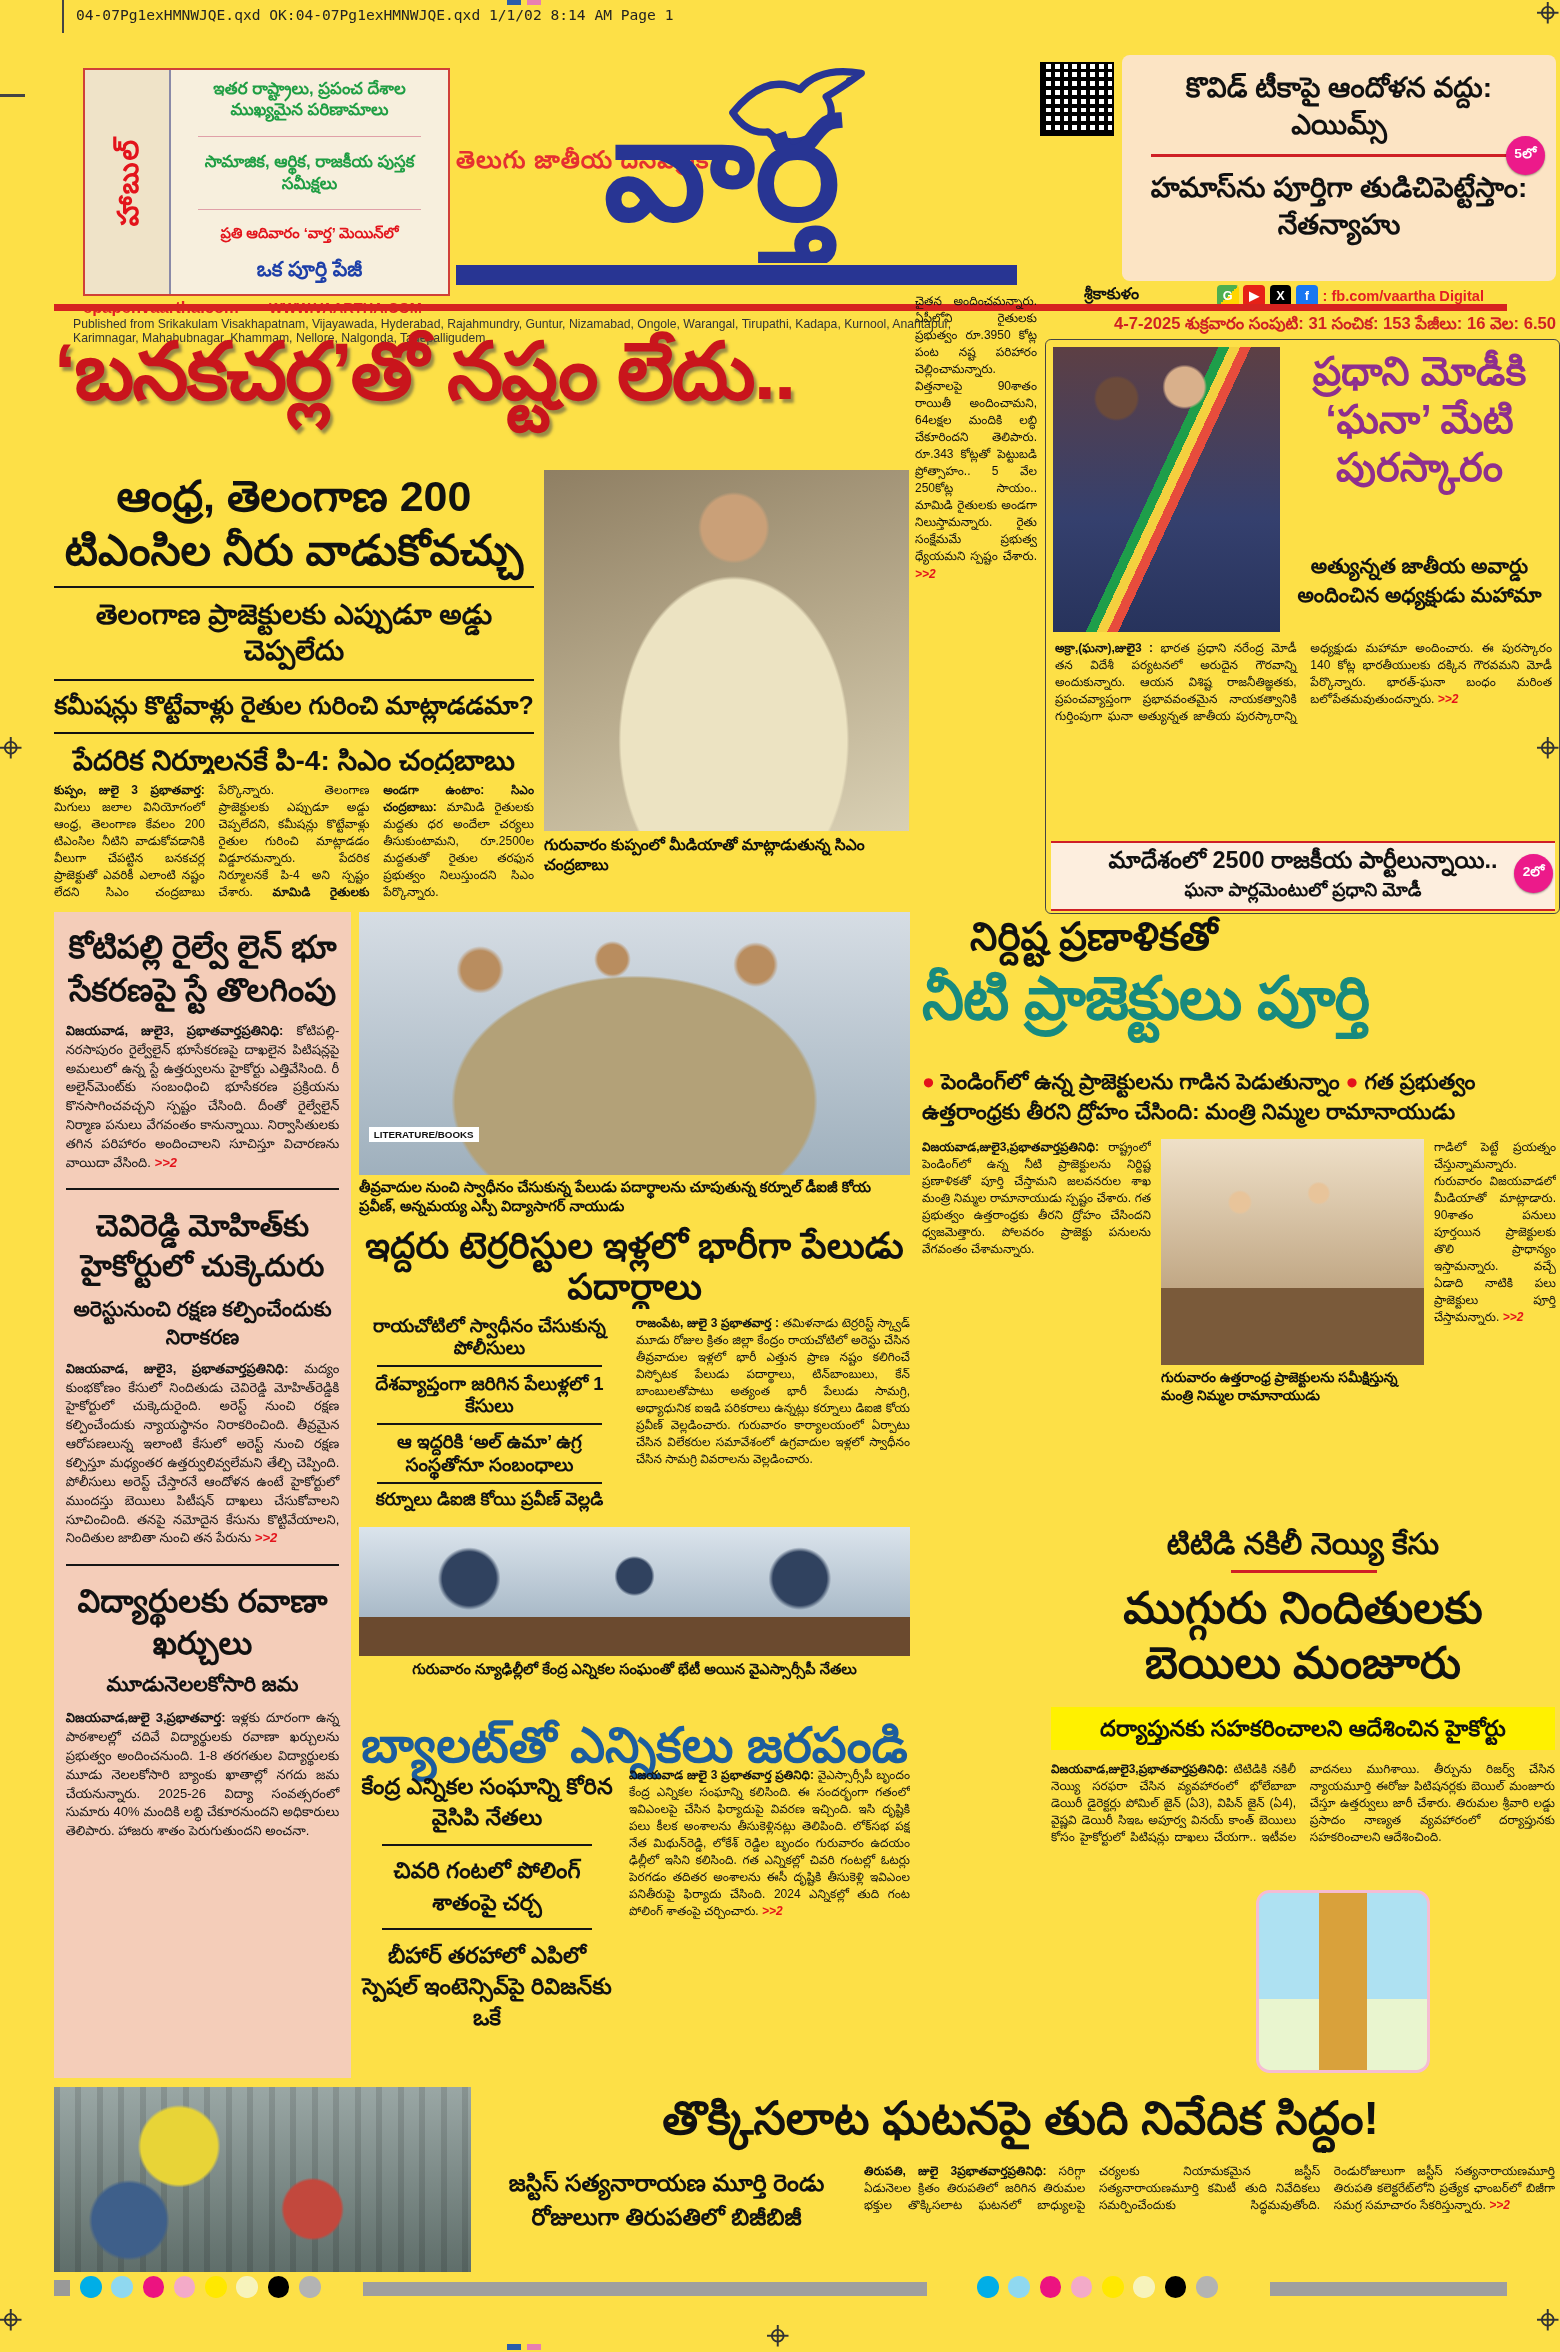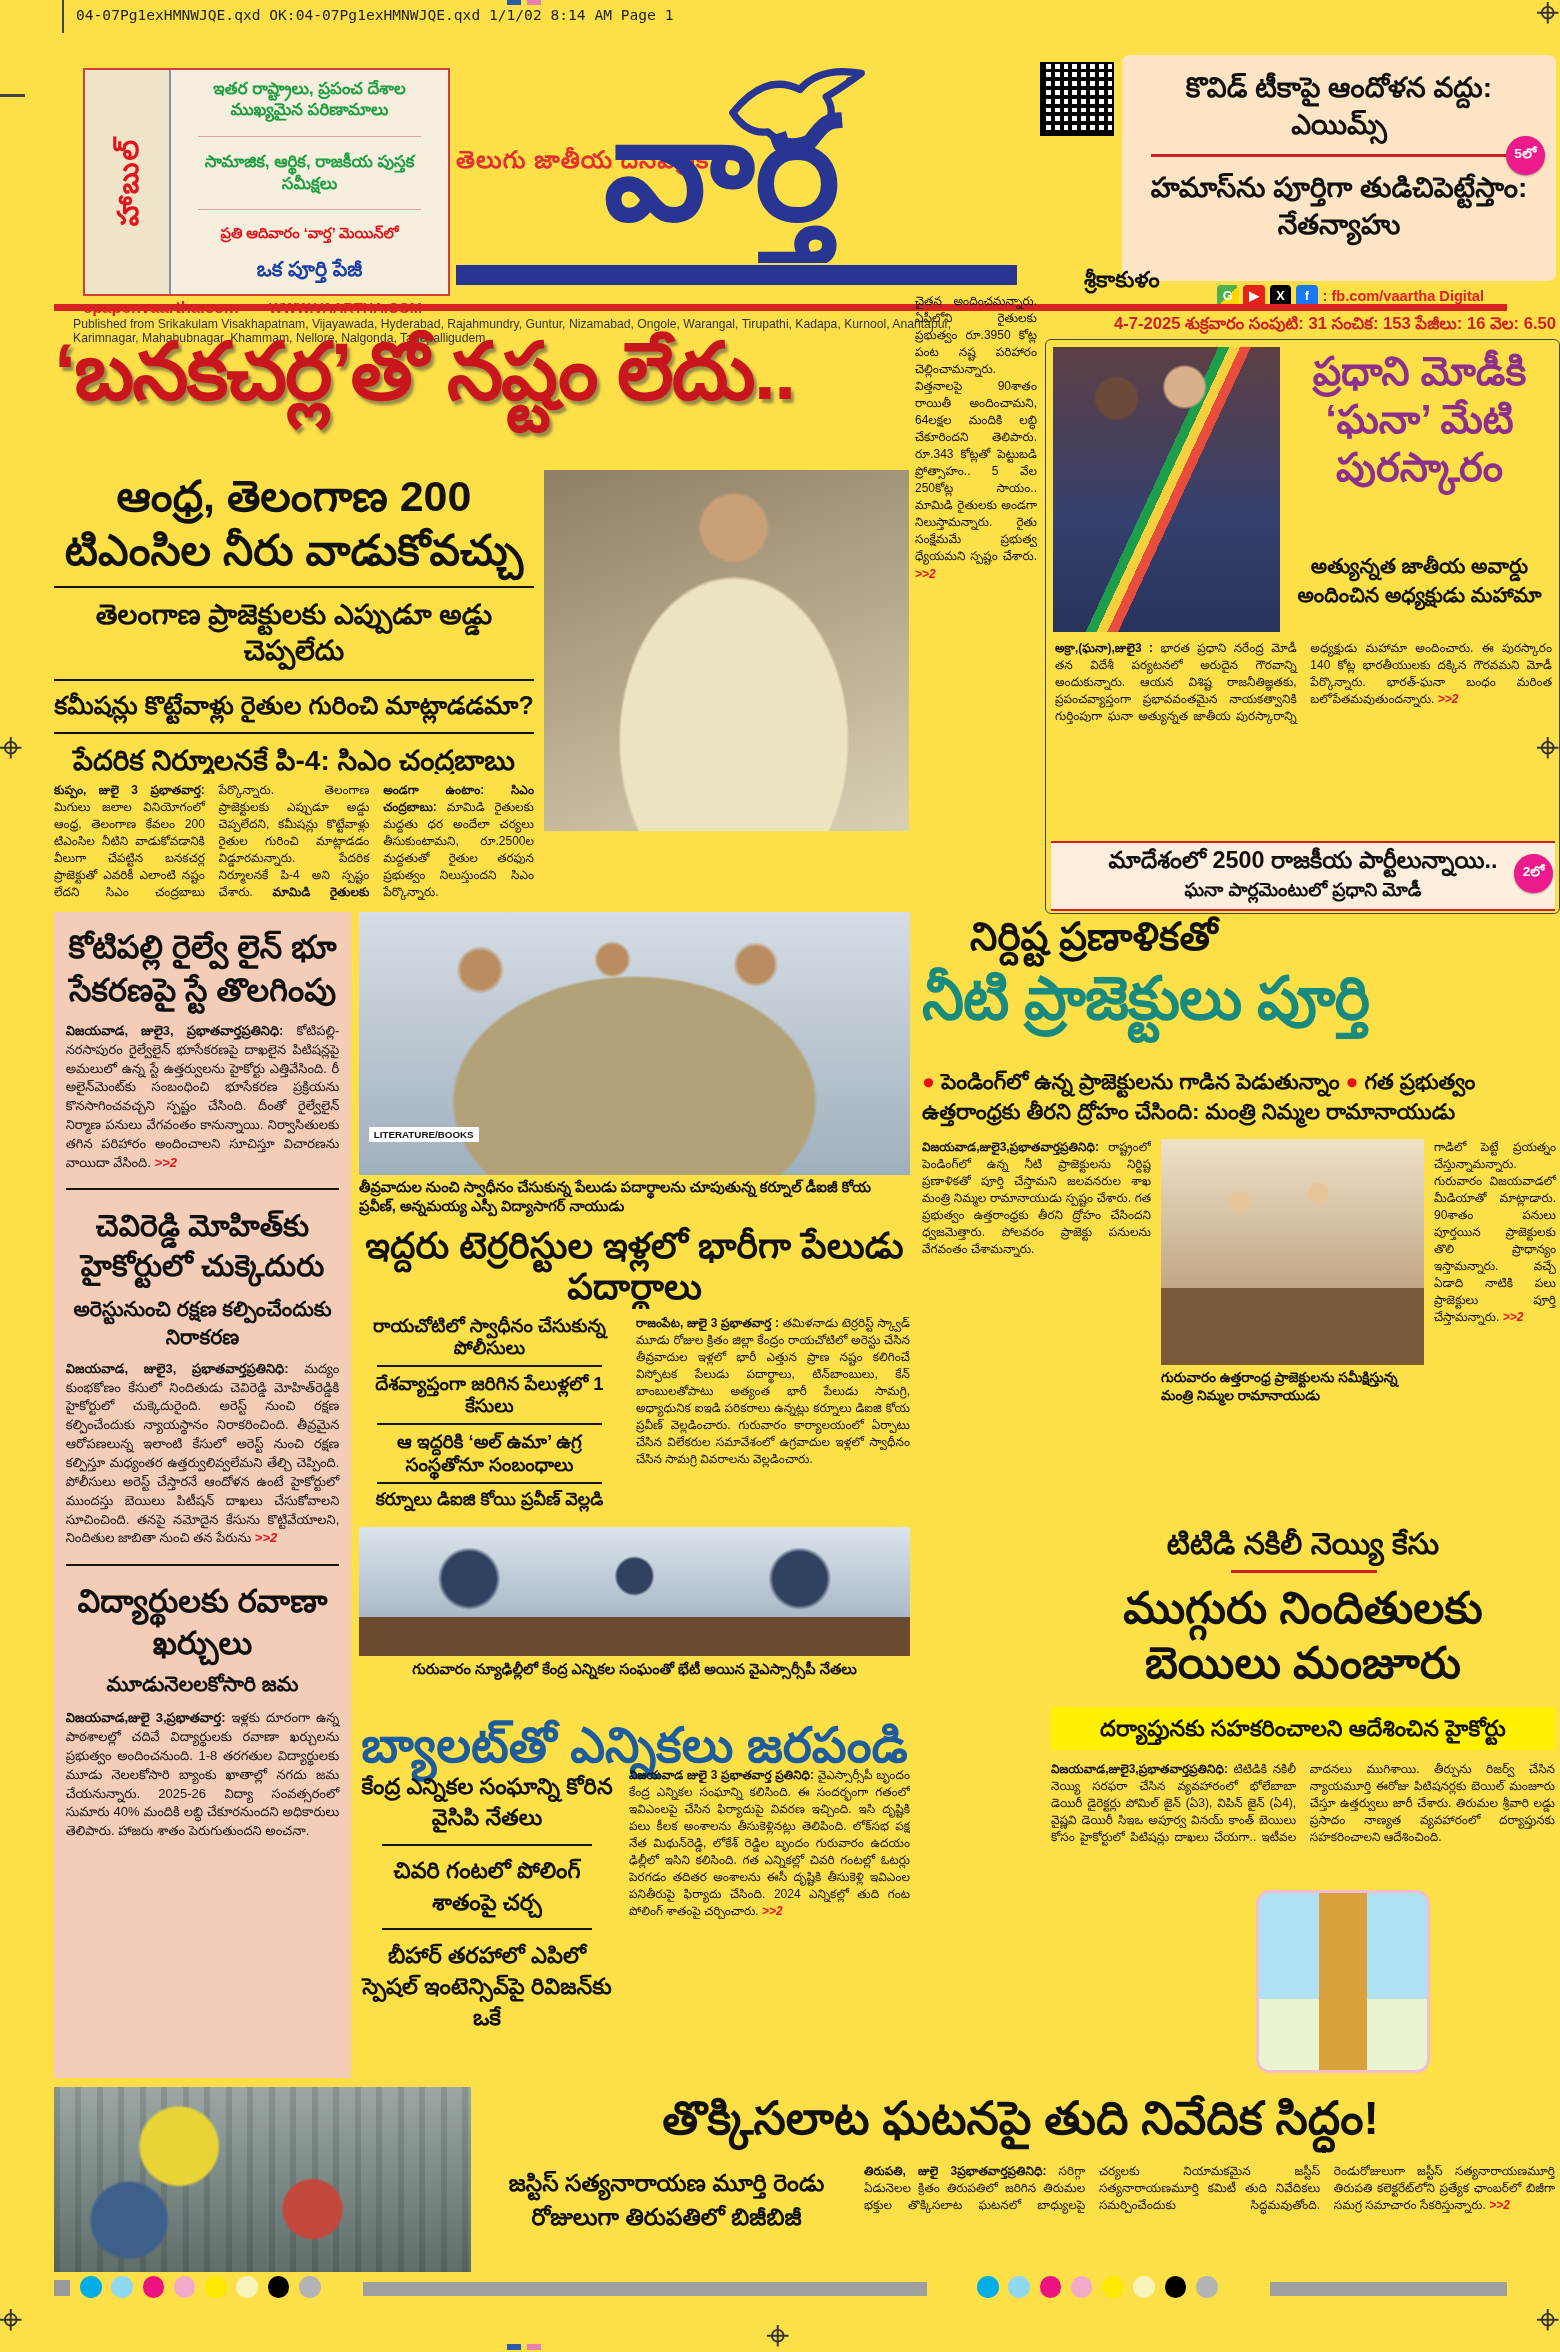--- a/index.html
+++ b/index.html
@@ -130,21 +130,21 @@
 
   <div class="abs" style="left:1122px;top:55px;width:434px;height:226px;background:#fce4c4;border-radius:7.8px;">
     <div class="ctr b" style="padding:13.7px 25px 5.9px;font-size:28px;line-height:1.35;">కొవిడ్ టీకాపై ఆందోళన వద్దు: ఎయిమ్స్</div>
     <div style="position:relative;margin:3.9px 29px;">
       <div style="height:2.9px;background:#cf1f25;"></div>
       <div class="badge" style="position:absolute;right:-17.6px;top:-18.5px;font-family:Liberation Mono, monospace;">5లో</div>
     </div>
     <div class="ctr b" style="padding:7.8px 21.5px;font-size:28px;line-height:1.35;">హమాస్‌ను పూర్తిగా తుడిచిపెట్టేస్తాం: నేతన్యాహు</div>
   </div>
 
-  <div class="abs b" style="left:1084px;top:267px;font-size:22px;">శ్రీకాకుళం</div>
+  <div class="abs b" style="left:1084px;top:285px;font-size:16px;">శ్రీకాకుళం</div>
   <div class="abs" style="left:1217px;top:285px;display:flex;align-items:center;">
     <span class="icon" style="background:linear-gradient(135deg,#4caf50 50%,#ffd600 50%);">G</span>
     <span class="icon" style="background:#e62117;">▶</span>
     <span class="icon" style="background:#000;">X</span>
     <span class="icon" style="background:#1877f2;">f</span>
     <span class="b" style="font-size:14.6px;color:#e31e24;">: fb.com/vaartha Digital</span>
   </div>
 
   <div class="abs" style="left:54px;top:304px;width:1453px;height:6.8px;background:#d6231f;"></div>
   <div class="abs" style="left:73px;top:317px;width:936px;font-size:12.2px;color:#333;">Published from Srikakulam  Visakhapatnam, Vijayawada, Hyderabad, Rajahmundry, Guntur, Nizamabad, Ongole, Warangal, Tirupathi, Kadapa, Kurnool, Anantapur, Karimnagar, Mahabubnagar, Khammam, Nellore, Nalgonda, Tadepalligudem.</div>
@@ -160,20 +160,21 @@
   <div class="abs clip" style="left:54px;top:470px;width:480px;height:304px;">
     <div class="ctr b" style="font-size:43px;line-height:1.25;">ఆంధ్ర, తెలంగాణ 200 టిఎంసిల నీరు వాడుకోవచ్చు</div>
     <div class="hr"></div>
     <div class="ctr b" style="font-size:28px;line-height:1.3;">తెలంగాణ ప్రాజెక్టులకు ఎప్పుడూ అడ్డు చెప్పలేదు</div>
     <div class="hr"></div>
     <div class="ctr b" style="font-size:25px;line-height:1.3;">కమీషన్లు కొట్టేవాళ్లు రైతుల గురించి మాట్లాడడమా?</div>
     <div class="ctr b" style="font-size:28px;line-height:1.3;border-top:2px solid #111;border-bottom:2px solid #111;padding:8.8px 0;margin-top:9.8px;">పేదరిక నిర్మూలనకే పి-4: సిఎం చంద్రబాబు</div>
   </div>
 
   <div class="abs photo ph-cbn" style="left:544px;top:470px;width:365px;height:361px;"></div>
+  <div class="abs clip caption" style="left:544px;top:835px;width:365px;height:41px;font-size:15.6px;">గురువారం కుప్పంలో మీడియాతో మాట్లాడుతున్న సిఎం చంద్రబాబు</div>
 
   <div class="abs clip body-txt just" style="left:54px;top:782px;width:480px;height:125px;column-count:3;column-gap:13.7px;">
     <span class="dl">కుప్పం, జులై 3 ప్రభాతవార్త:</span>
     <span>మిగులు జలాల వినియోగంలో ఆంధ్ర, తెలంగాణ కేవలం 200 టిఎంసిల నీటిని వాడుకోవడానికి వీలుగా చేపట్టిన బనకచర్ల ప్రాజెక్టుతో ఎవరికీ ఎలాంటి నష్టం లేదని సిఎం చంద్రబాబు పేర్కొన్నారు. తెలంగాణ ప్రాజెక్టులకు ఎప్పుడూ అడ్డు చెప్పలేదని, కమీషన్లు కొట్టేవాళ్లు రైతుల గురించి మాట్లాడడం విడ్డూరమన్నారు. పేదరిక నిర్మూలనకే పి-4 అని స్పష్టం చేశారు.</span>
     <span class="dl">మామిడి రైతులకు అండగా ఉంటాం: సిఎం చంద్రబాబు:</span>
     <span>మామిడి రైతులకు మద్దతు ధర అందేలా చర్యలు తీసుకుంటామని, రూ.2500ల మద్దతుతో రైతుల తరఫున ప్రభుత్వం నిలుస్తుందని సిఎం పేర్కొన్నారు.</span>
   </div>
 
   <div class="abs" style="left:1045px;top:339px;width:513px;height:573px;border:1px solid #444;border-radius:5.9px;"></div>
   <div class="abs photo ph-modi" style="left:1053px;top:347px;width:227px;height:285px;"></div>

